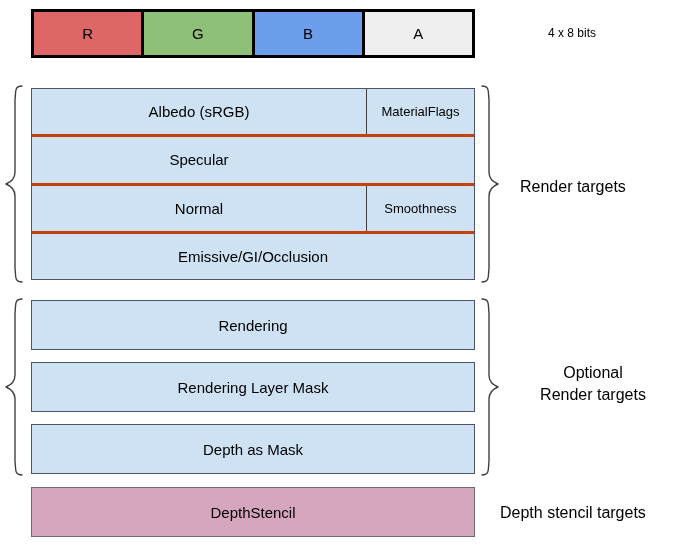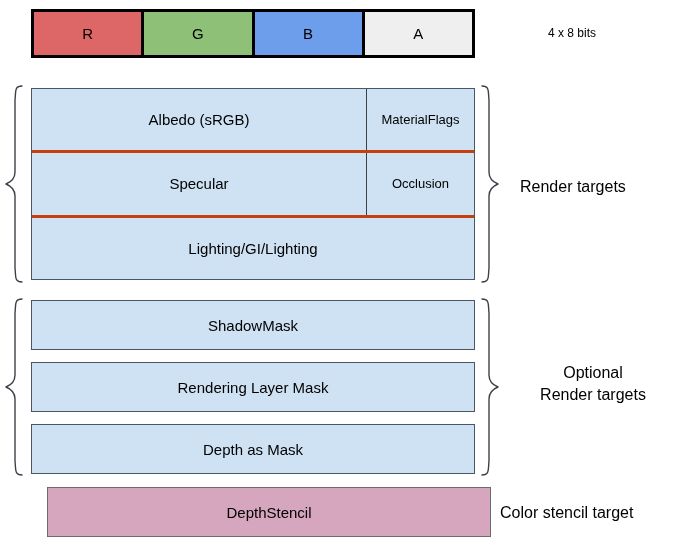--- a/index.html
+++ b/index.html
@@ -101,21 +101,21 @@
     align-items: center;
     justify-content: center;
     font-size: 15px;
   }
   #opt-box-0 { top: 300px; }
   #opt-box-1 { top: 362px; }
   #opt-box-2 { top: 424px; }
 
   
   #depth-stencil-box {
-    left: 47px;
+    left: 31px;
     top: 487px;
     width: 444px;
     height: 50px;
     box-sizing: border-box;
     border: 1px solid #6b6b6b;
     background: #d5a6bd;
     display: flex;
     align-items: center;
     justify-content: center;
     font-size: 15px;
@@ -171,55 +171,60 @@
       <span>Albedo (sRGB)</span>
     </div>
     <div class="rt-aux">
       <span>MaterialFlags</span>
     </div>
   </div>
   <div class="rt-row">
     <div class="rt-main">
       <span>Specular</span>
     </div>
+  </div>
+  <div class="rt-row">
+    <div class="rt-main">
+      <span>Normal</span>
+    </div>
     <div class="rt-aux">
-      <span>Occlusion</span>
+      <span>Smoothness</span>
     </div>
   </div>
   <div class="rt-row">
     <div class="rt-main full">
-      <span>Lighting/GI/Lighting</span>
+      <span>Emissive/GI/Occlusion</span>
     </div>
   </div>
 </div>
 
 <svg class="abs brace" style="left:478px; top:84px;" width="24" height="200" viewBox="0 0 24 200">
   <path d="M4 2 C12 2 10 8 11 16 L11 88 C11 95 15 98 20 100 C15 102 11 105 11 112 L11 184 C10 192 12 198 4 198"></path>
 </svg>
 
 <div class="abs side-label" id="label-render-targets">Render targets</div>
 
 <svg class="abs brace" style="left:2px; top:297px;" width="24" height="180" viewBox="0 0 24 180">
   <path d="M20 2 C12 2 14 8 13 16 L13 78 C13 85 9 88 4 90 C9 92 13 95 13 102 L13 164 C14 172 12 178 20 178"></path>
 </svg>
 
 <div class="abs opt-box" id="opt-box-0">
-  <span>ShadowMask</span>
+  <span>Rendering</span>
 </div>
 <div class="abs opt-box" id="opt-box-1">
   <span>Rendering Layer Mask</span>
 </div>
 <div class="abs opt-box" id="opt-box-2">
   <span>Depth as Mask</span>
 </div>
 
 <svg class="abs brace" style="left:478px; top:297px;" width="24" height="180" viewBox="0 0 24 180">
   <path d="M4 2 C12 2 10 8 11 16 L11 78 C11 85 15 88 20 90 C15 92 11 95 11 102 L11 164 C10 172 12 178 4 178"></path>
 </svg>
 
 <div class="abs side-label" id="label-optional">Optional
 Render targets</div>
 
 <div class="abs" id="depth-stencil-box">
   <span>DepthStencil</span>
 </div>
 
-<div class="abs side-label" id="label-depth-stencil">Color stencil target</div>
+<div class="abs side-label" id="label-depth-stencil">Depth stencil targets</div>
 
 </body></html>

